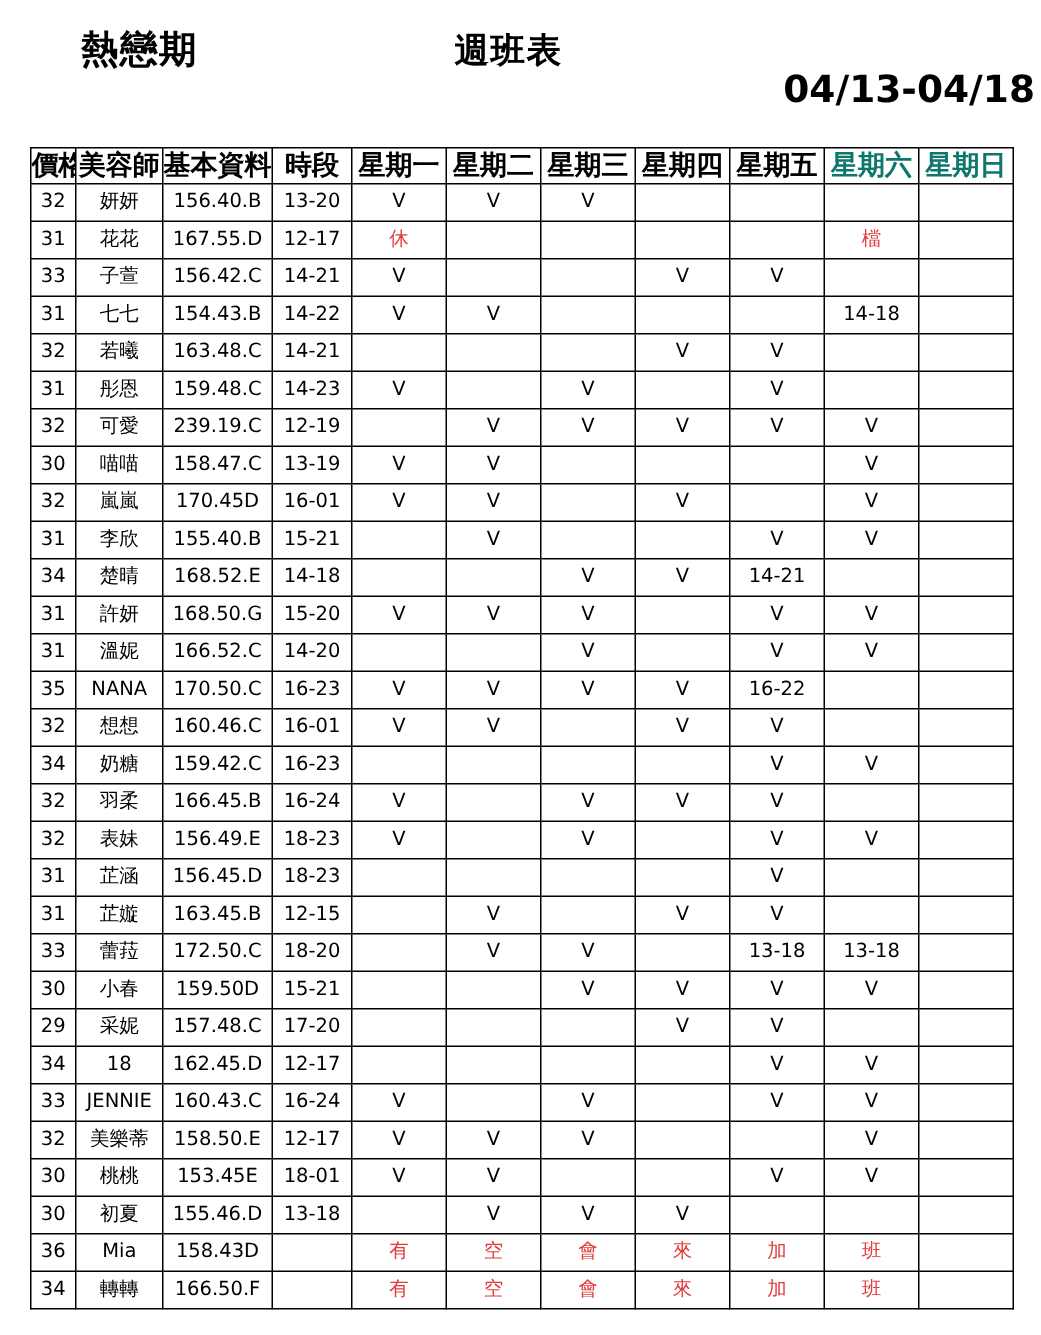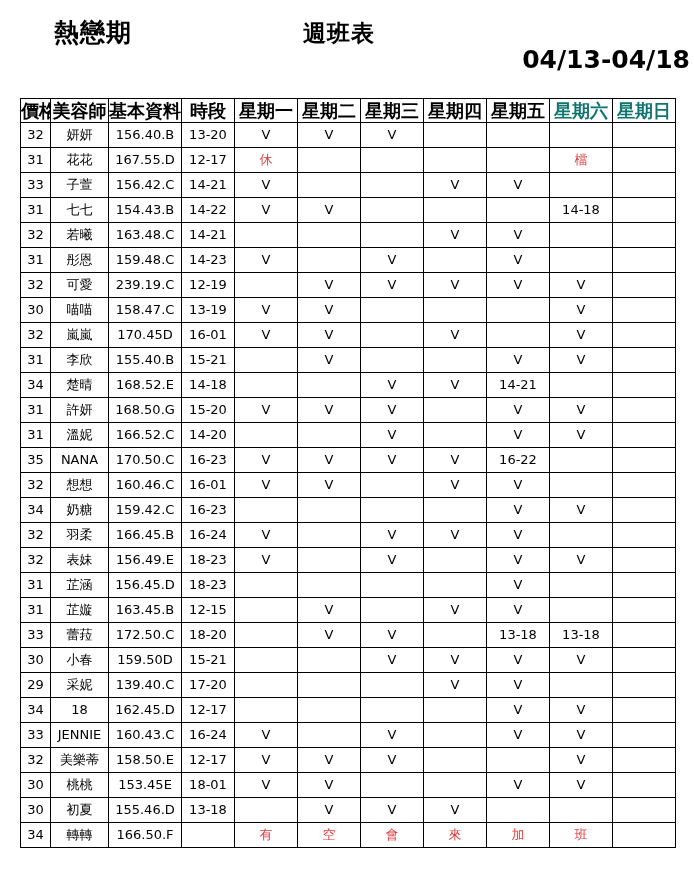--- a/index.html
+++ b/index.html
@@ -430,21 +430,21 @@
             <td></td>
             <td class="mark">V</td>
             <td class="mark">V</td>
             <td class="mark">V</td>
             <td class="mark">V</td>
             <td></td>
           </tr>
           <tr>
             <td>29</td>
             <td>采妮</td>
-            <td>139.40.C</td>
+            <td>157.48.C</td>
             <td>17-20</td>
             <td></td>
             <td></td>
             <td></td>
             <td class="mark">V</td>
             <td class="mark">V</td>
             <td></td>
             <td></td>
           </tr>
           <tr>
@@ -506,29 +506,42 @@
             <td>13-18</td>
             <td></td>
             <td class="mark">V</td>
             <td class="mark">V</td>
             <td class="mark">V</td>
             <td></td>
             <td></td>
             <td></td>
           </tr>
           <tr>
-            <td>34</td>
-            <td>轉轉</td>
-            <td>166.50.F</td>
+            <td>36</td>
+            <td>Mia</td>
+            <td>158.43D</td>
             <td></td>
             <td class="red">有</td>
             <td class="red">空</td>
             <td class="red">會</td>
             <td class="red">來</td>
             <td class="red">加</td>
             <td class="red">班</td>
             <td></td>
           </tr>
+          <tr>
+            <td>34</td>
+            <td>轉轉</td>
+            <td>166.50.F</td>
+            <td></td>
+            <td class="red">有</td>
+            <td class="red">空</td>
+            <td class="red">會</td>
+            <td class="red">來</td>
+            <td class="red">加</td>
+            <td class="red">班</td>
+            <td></td>
+          </tr>
         </tbody>
     </table>
   </div>
 
 </div>
 
 </body></html>

